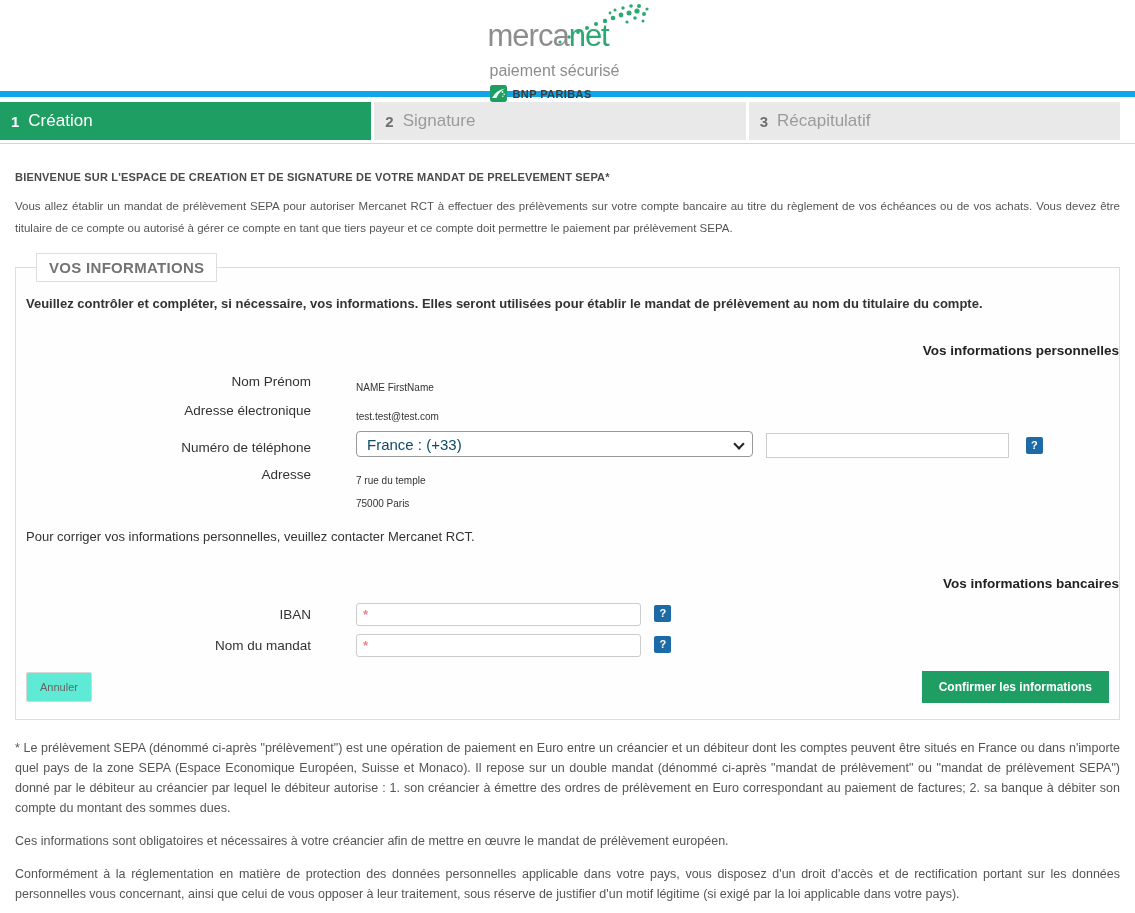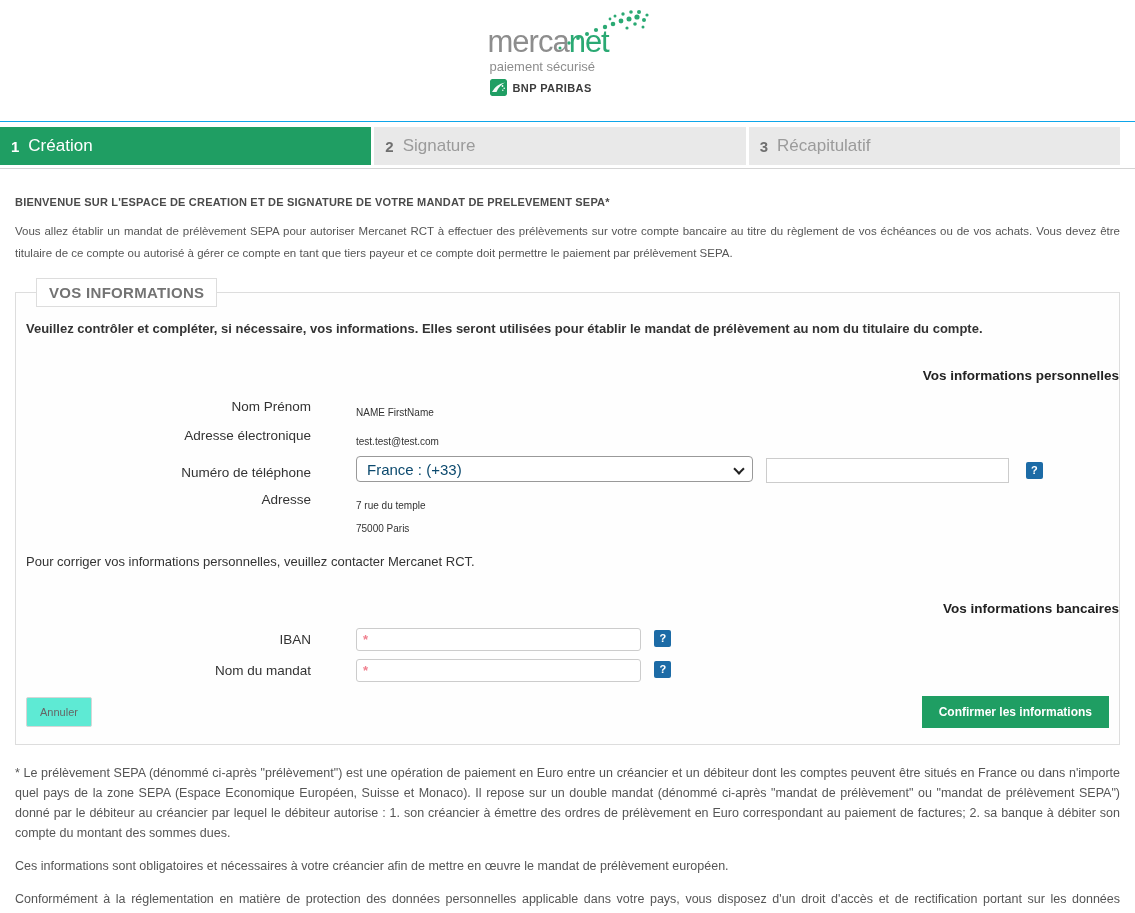--- a/index.html
+++ b/index.html
@@ -5,27 +5,27 @@
   * { margin:0; padding:0; box-sizing:border-box; }
   html,body { background:#fff; }
   body {
     width:1135px; min-height:913px;
     font-family:"Liberation Sans", sans-serif;
     color:#333;
     position:relative;
   }
 
   
-  .header { padding-top:26px; height:122px; border-bottom:1px solid #0ea5e9; }
+  .header { padding-top:20px; height:97px; border-bottom:6px solid #0ea5e9; }
   .logo-wrap { width:160px; margin:0 auto; text-align:left; position:relative; }
   .brand-line { position:relative; display:inline-block; line-height:1; }
   .brand { font-size:31px; letter-spacing:-1px; color:#8d8d8d; font-weight:400; }
   .brand .brand-green { color:#2aa973; }
   .swoosh { position:absolute; right:-42px; top:-16px; }
-  .tagline { font-size:13px; color:#8d8d8d; margin-top:2px; margin-left:2px; }
+  .tagline { font-size:16px; color:#8d8d8d; margin-top:11px; margin-left:2px; }
   .bnp-row { display:flex; align-items:center; gap:6px; margin-top:5px; margin-left:2px; }
   .bnp-icon { width:17px; height:17px; border-radius:2px; display:block; }
   .bnp-text { font-size:11px; font-weight:bold; color:#3c3c3c; letter-spacing:.4px; }
 
   
   .steps { display:flex; gap:3px; margin:5px 15px 0 0; }
   .step {
     flex:1; height:38px; display:flex; align-items:center;
     background:#e9e9e9; padding-left:11px; gap:9px;
   }

